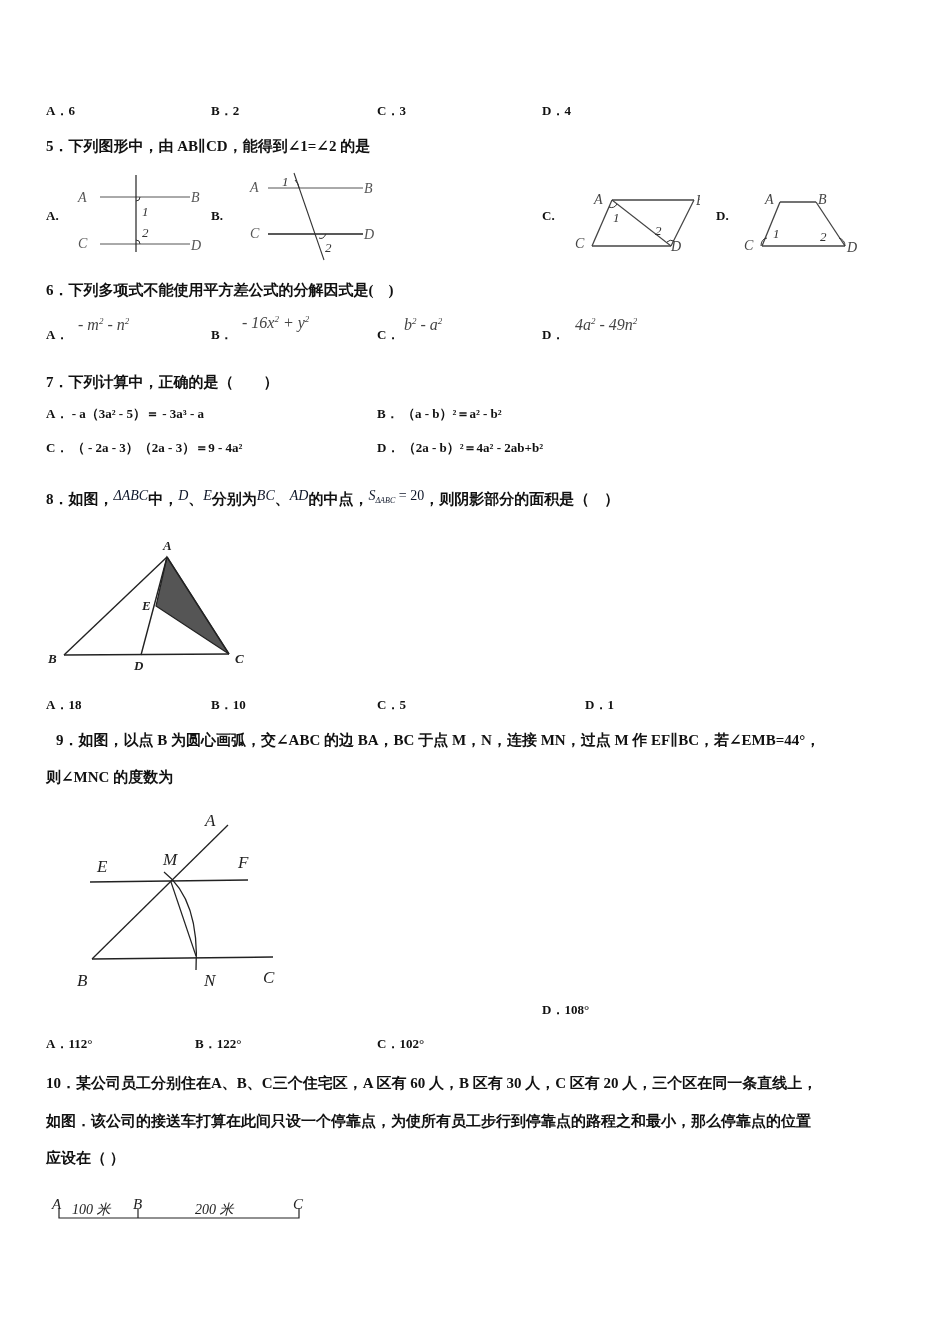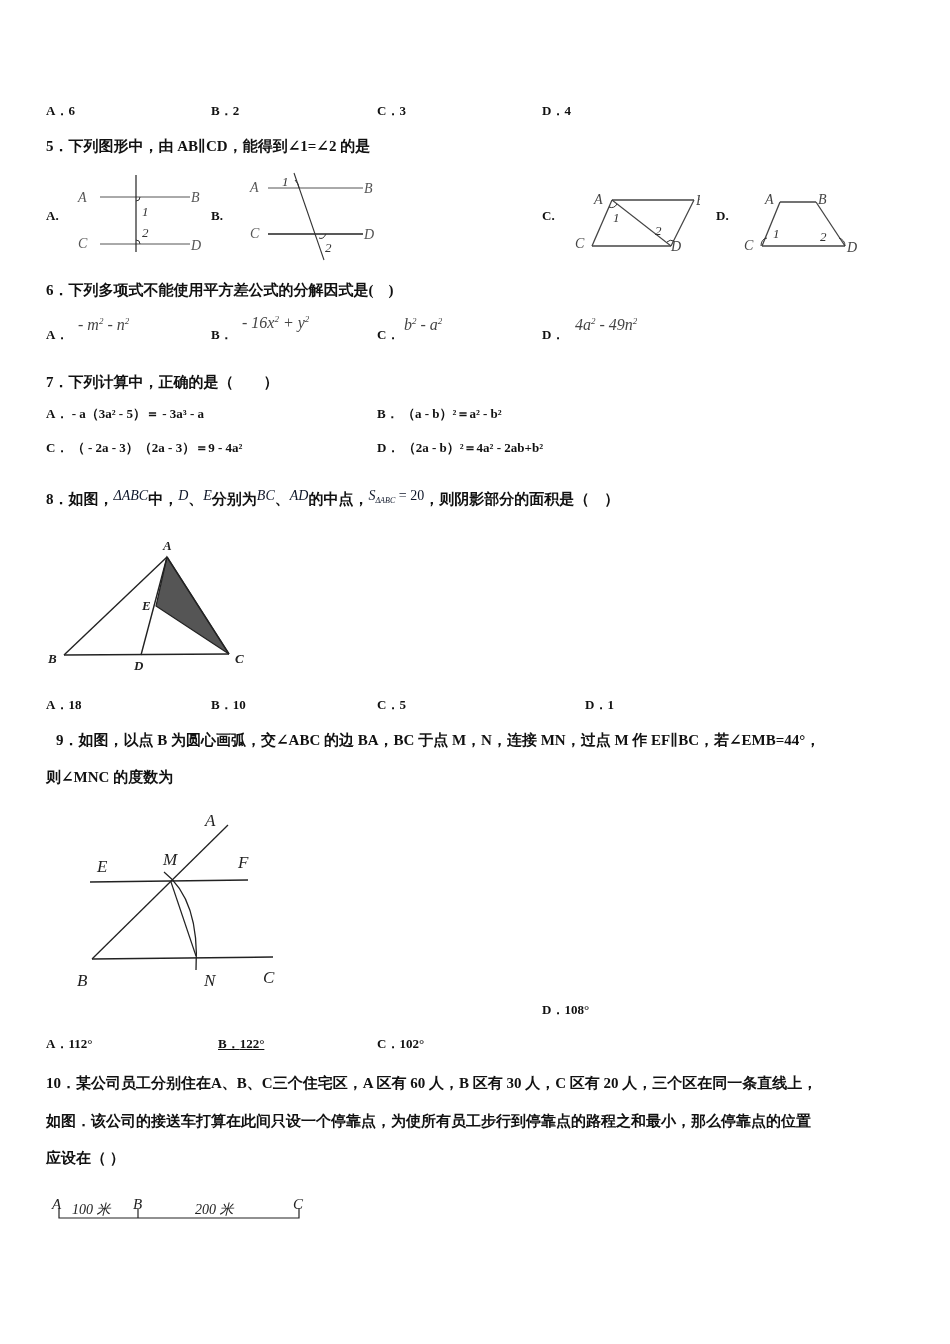--- a/index.html
+++ b/index.html
@@ -136,21 +136,21 @@
   <text x="145" y="26" font-size="17" fill="#222">A</text>
   <text x="37" y="72" font-size="17" fill="#222">E</text>
   <text x="103" y="65" font-size="17" fill="#222">M</text>
   <text x="178" y="68" font-size="17" fill="#222">F</text>
   <text x="17" y="186" font-size="17" fill="#222">B</text>
   <text x="144" y="186" font-size="17" fill="#222">N</text>
   <text x="203" y="183" font-size="17" fill="#222">C</text>
 </svg>
 
 <div class="abs opt" style="left:46px;top:1035px;"><span>A．</span><span>112°</span></div>
-<div class="abs opt" style="left:218px;top:1035px;text-decoration:underline;"><span>B．</span><span>122°</span></div>
+<div class="abs opt" style="left:195px;top:1035px;"><span>B．</span><span>122°</span></div>
 <div class="abs opt" style="left:377px;top:1035px;"><span>C．</span><span>102°</span></div>
 <div class="abs opt" style="left:542px;top:1001px;"><span>D．</span><span>108°</span></div>
 
 <div class="abs txt" style="left:46px;top:1073px;">10．某公司员工分别住在A、B、C三个住宅区，A 区有 60 人，B 区有 30 人，C 区有 20 人，三个区在同一条直线上，</div>
 <div class="abs txt" style="left:46px;top:1111px;">如图．该公司的接送车打算在此间只设一个停靠点，为使所有员工步行到停靠点的路程之和最小，那么停靠点的位置</div>
 <div class="abs txt" style="left:46px;top:1148px;">应设在（ ）</div>
 
 <svg class="abs" style="left:40px;top:1185px;" width="290" height="45">
   <polyline points="19,23 19,33 259,33 259,23" fill="none" stroke="#222" stroke-width="1.2"></polyline>
   <line x1="98" y1="24" x2="98" y2="33" stroke="#222" stroke-width="1.2"></line>

